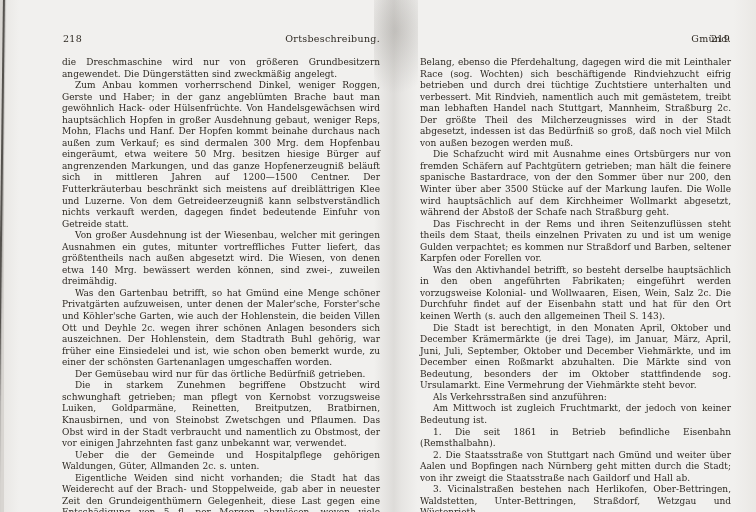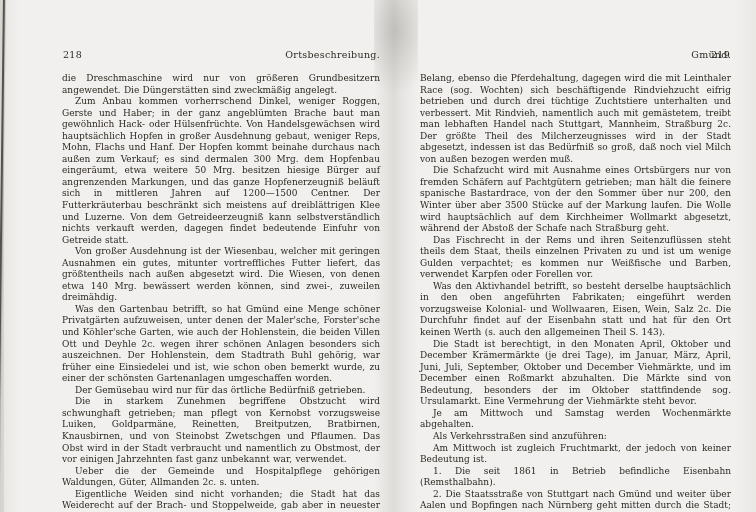--- a/index.html
+++ b/index.html
@@ -26,21 +26,21 @@
   }
   .gutter{
     position:absolute;left:374px;top:0;width:44px;height:512px;
     background:
       radial-gradient(60px 90px at 50% 6%, rgba(90,85,78,0.22), rgba(90,85,78,0) 70%),
       linear-gradient(90deg, rgba(100,95,88,0) 0%, rgba(100,95,88,0.14) 45%, rgba(100,95,88,0.08) 62%, rgba(100,95,88,0) 100%);
   }
   .page{position:absolute;top:33px;}
   .page.left{left:62px;width:318px;}
   .page.right{left:420px;width:311px;}
-  .running{position:relative;height:14px;margin-bottom:10px;font-size:9.5px;letter-spacing:0.3px;margin-top:16px;}
+  .running{position:relative;height:14px;margin-bottom:10px;font-size:9.5px;letter-spacing:0.3px;}
   .pn{position:absolute;top:0;}
   .pn-left{left:1px;}
   .pn-right{right:1px;}
   .rt{display:block;text-align:right;}
   .body{text-rendering:optimizeLegibility;}
   .para{
     margin:0;text-align:justify;
     font-size:9px;line-height:11.55px;
     word-spacing:0.4px;
   }
@@ -85,27 +85,26 @@
     <header class="running">
       <span class="rt">Gmünd.</span>
       <span class="pn pn-right">219</span>
     </header>
     <div class="body">
 
         <p class="para">Belang, ebenso die Pferdehaltung, dagegen wird die mit Leinthaler Race (sog. Wochten) sich beschäftigende Rindviehzucht eifrig betrieben und durch drei tüchtige Zuchtstiere unterhalten und verbessert. Mit Rindvieh, namentlich auch mit gemästetem, treibt man lebhaften Handel nach Stuttgart, Mannheim, Straßburg 2c. Der größte Theil des Milcherzeugnisses wird in der Stadt abgesetzt, indessen ist das Bedürfniß so groß, daß noch viel Milch von außen bezogen werden muß.</p>
 
         <p class="para indent">Die Schafzucht wird mit Ausnahme eines Ortsbürgers nur von fremden Schäfern auf Pachtgütern getrieben; man hält die feinere spanische Bastardrace, von der den Sommer über nur 200, den Winter über aber 3500 Stücke auf der Markung laufen. Die Wolle wird hauptsächlich auf dem Kirchheimer Wollmarkt abgesetzt, während der Abstoß der Schafe nach Straßburg geht.</p>
 
-        <p class="para indent">Das Fischrecht in der Rems und ihren Seitenzuflüssen steht theils dem Staat, theils einzelnen Privaten zu und ist um wenige Gulden verpachtet; es kommen nur Weißfische und Barben, verwendet Karpfen oder Forellen vor.</p>
+        <p class="para indent">Das Fischrecht in der Rems und ihren Seitenzuflüssen steht theils dem Staat, theils einzelnen Privaten zu und ist um wenige Gulden verpachtet; es kommen nur Straßdorf und Barben, seltener Karpfen oder Forellen vor.</p>
 
         <p class="para indent">Was den Aktivhandel betrifft, so besteht derselbe hauptsächlich in den oben angeführten Fabrikaten; eingeführt werden vorzugsweise Kolonial- und Wollwaaren, Eisen, Wein, Salz 2c. Die Durchfuhr findet auf der Eisenbahn statt und hat für den Ort keinen Werth (s. auch den allgemeinen Theil S. 143).</p>
 
         <p class="para indent">Die Stadt ist berechtigt, in den Monaten April, Oktober und December Krämermärkte (je drei Tage), im Januar, März, April, Juni, Juli, September, Oktober und December Viehmärkte, und im December einen Roßmarkt abzuhalten. Die Märkte sind von Bedeutung, besonders der im Oktober stattfindende sog. Ursulamarkt. Eine Vermehrung der Viehmärkte steht bevor.</p>
 
-        <p class="para indent">Je am Mittwoch und Samstag werden Wochenmärkte abgehalten.</p>
 
         <p class="para indent">Als Verkehrsstraßen sind anzuführen:</p>
 
         <p class="para indent">Am Mittwoch ist zugleich Fruchtmarkt, der jedoch von keiner Bedeutung ist.</p>
 
         <p class="para indent">1. Die seit 1861 in Betrieb befindliche Eisenbahn (Remsthalbahn).</p>
 
         <p class="para indent">2. Die Staatsstraße von Stuttgart nach Gmünd und weiter über Aalen und Bopfingen nach Nürnberg geht mitten durch die Stadt; von ihr zweigt die Staatsstraße nach Gaildorf und Hall ab.</p>
 
         <p class="para indent">3. Vicinalstraßen bestehen nach Herlikofen, Ober-Bettringen, Waldstetten, Unter-Bettringen, Straßdorf, Wetzgau und Wüstenrieth.</p>

